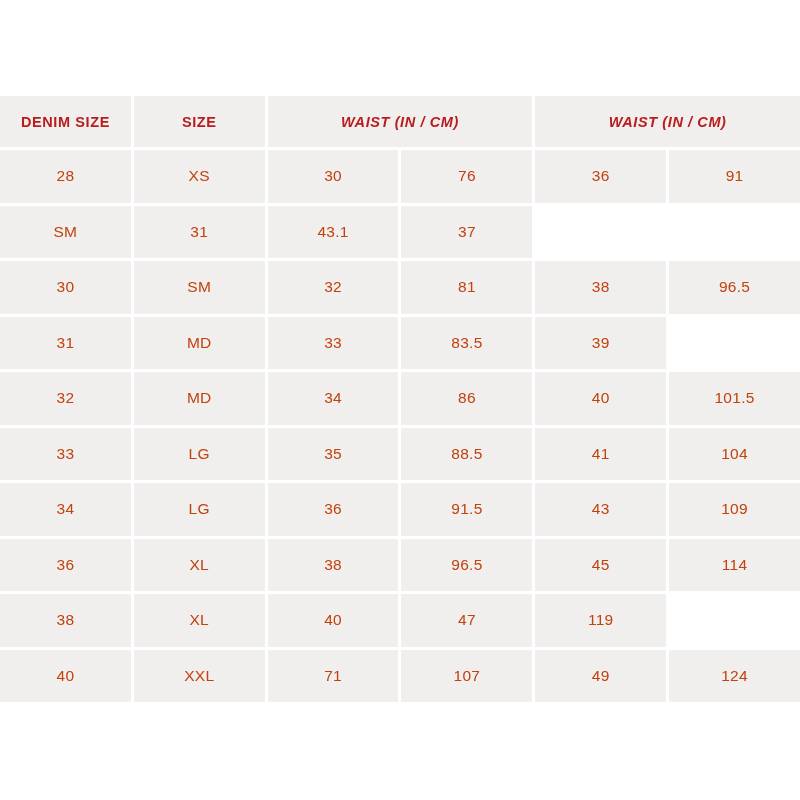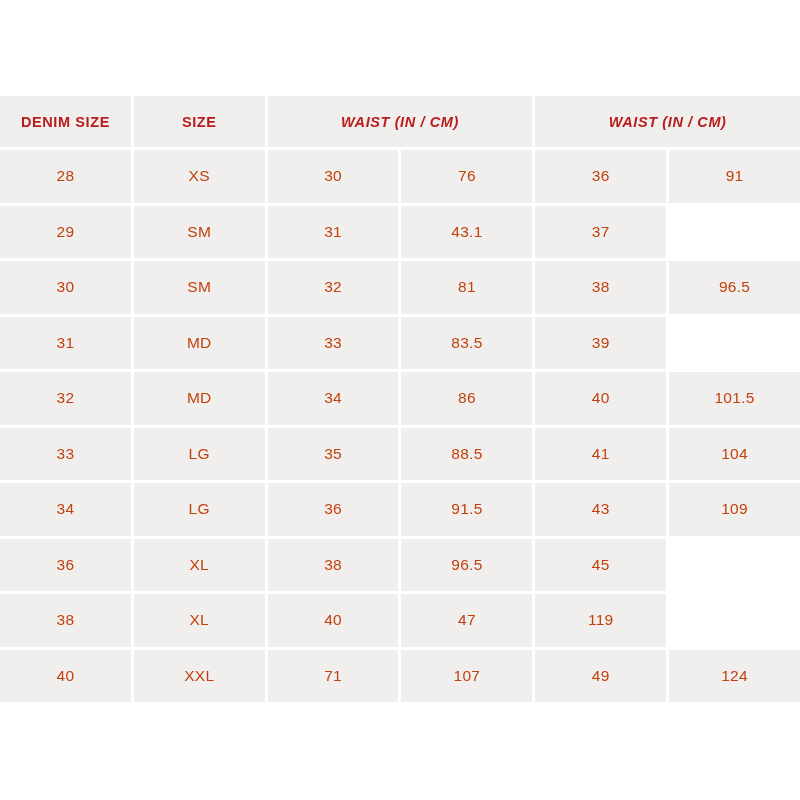--- a/index.html
+++ b/index.html
@@ -70,21 +70,20 @@
     <div class="grid-row">
       <div class="cell td">28</div>
       <div class="cell td">XS</div>
       <div class="cell td">30</div>
       <div class="cell td">76</div>
       <div class="cell td">36</div>
       <div class="cell td">91</div>
     </div>
 
     <div class="grid-row">
-      <div class="cell td">29</div>
       <div class="cell td">SM</div>
       <div class="cell td">31</div>
       <div class="cell td">43.1</div>
       <div class="cell td">37</div>
     </div>
 
     <div class="grid-row">
       <div class="cell td">30</div>
       <div class="cell td">SM</div>
       <div class="cell td">32</div>
@@ -127,20 +126,21 @@
       <div class="cell td">43</div>
       <div class="cell td">109</div>
     </div>
 
     <div class="grid-row">
       <div class="cell td">36</div>
       <div class="cell td">XL</div>
       <div class="cell td">38</div>
       <div class="cell td">96.5</div>
       <div class="cell td">45</div>
+      <div class="cell td">114</div>
     </div>
 
     <div class="grid-row">
       <div class="cell td">38</div>
       <div class="cell td">XL</div>
       <div class="cell td">40</div>
       <div class="cell td">47</div>
       <div class="cell td">119</div>
     </div>
 

